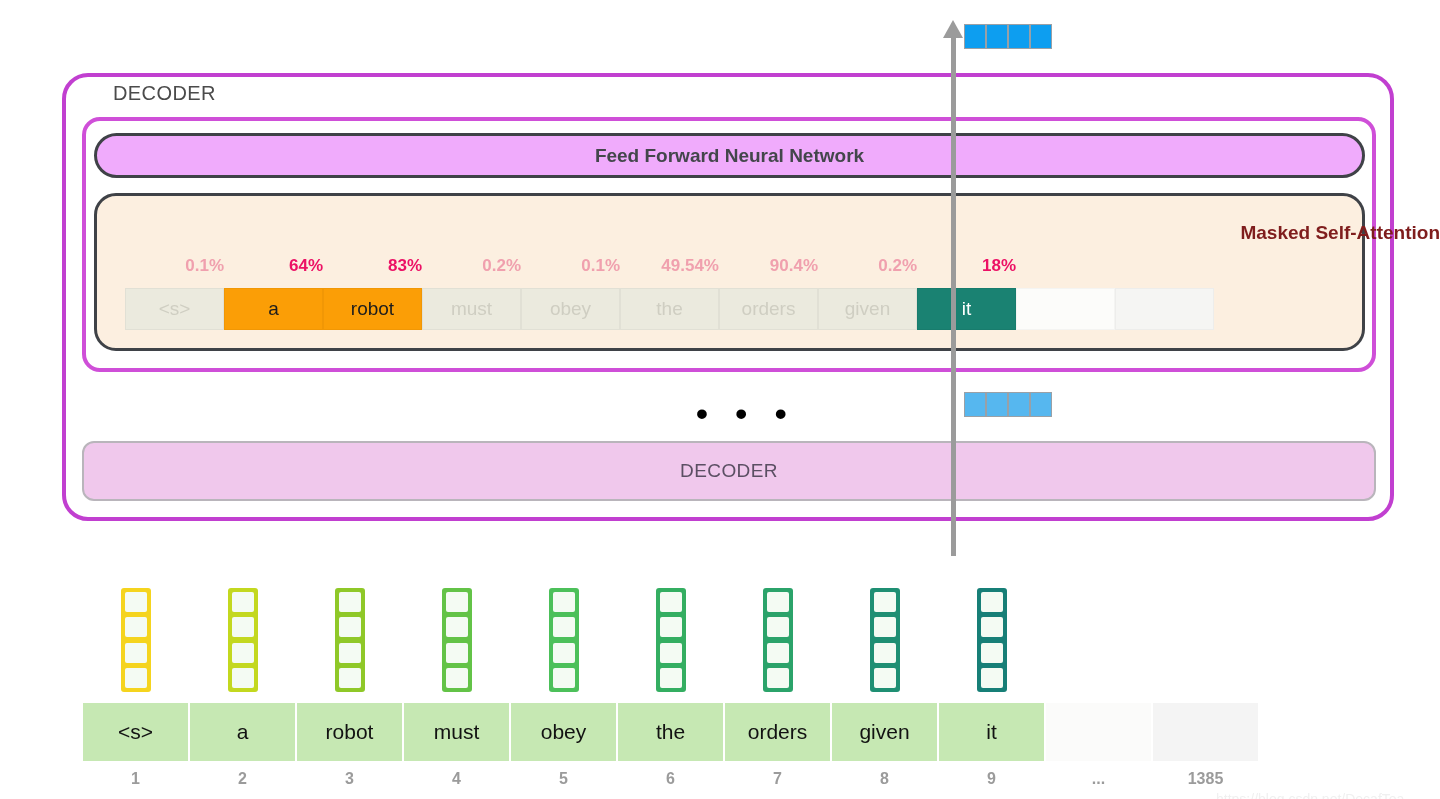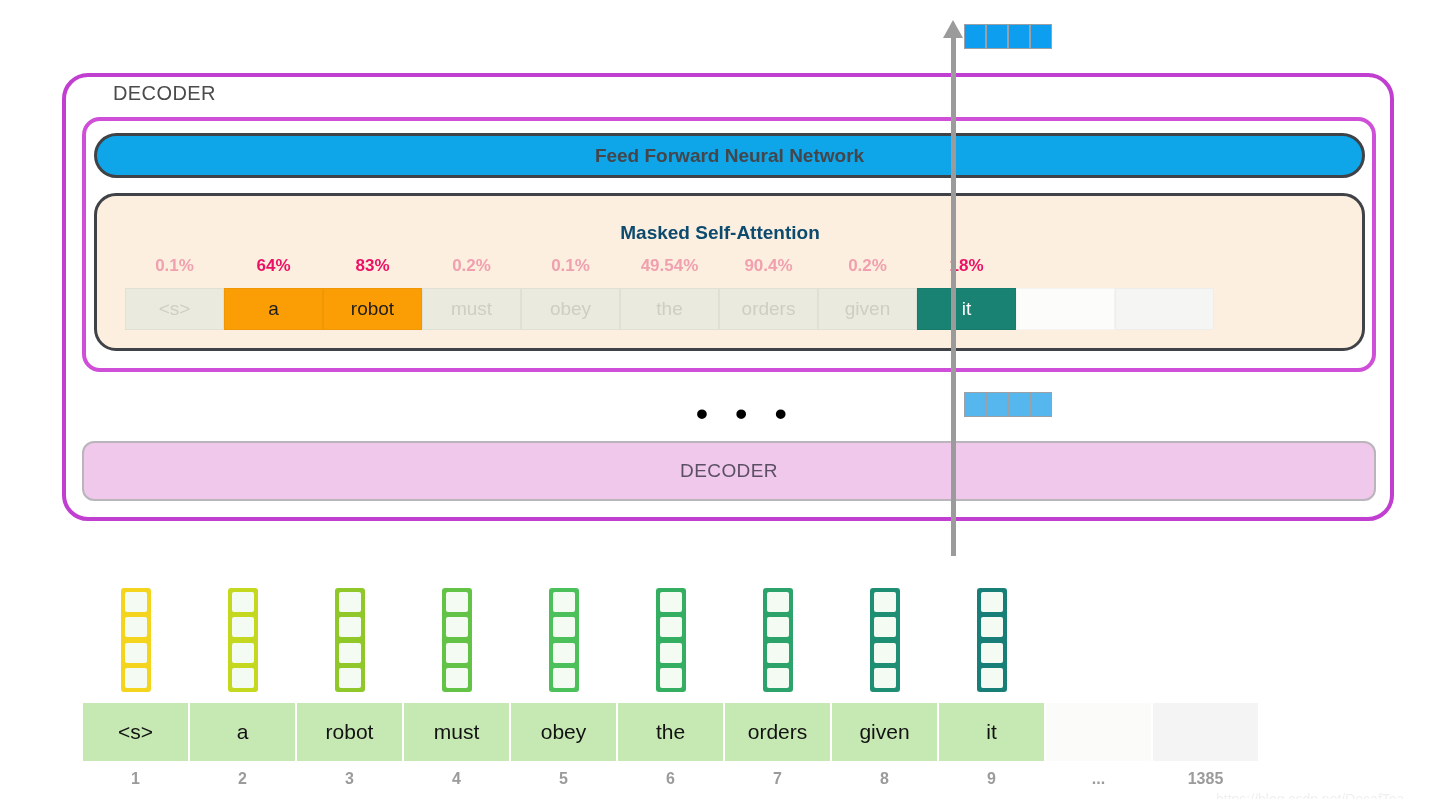--- a/index.html
+++ b/index.html
@@ -42,43 +42,43 @@
     border-radius: 18px;
     background: #ffffff;
   }
 
   
   #ffnn-bar {
     left: 94px; top: 133px;
     width: 1271px; height: 45px;
     border: 3px solid #3f4247;
     border-radius: 23px;
-    background: #0ea5e9;
+    background: #f0abfc;
     display: flex;
     align-items: center;
     justify-content: center;
   }
   #ffnn-label {
     font-size: 19px; font-weight: bold;
     color: #43464b;
   }
 
   
   #msa-panel {
     left: 94px; top: 193px;
     width: 1271px; height: 158px;
     border: 3px solid #3f4247;
     border-radius: 22px;
     background: #fcefe0;
   }
   #msa-label {
     left: 0; right: 0; top: 222px;
-    text-align: center;
+    text-align: right;
     font-size: 19px; font-weight: bold;
-    color: #0c4a6e;
+    color: #7f1d1d;
   }
 
   
   #attn-row {
     left: 125px; top: 288px;
     height: 42px;
     display: flex;
   }
   .attn-cell {
     width: 99px; height: 42px;
@@ -94,21 +94,21 @@
   .attn-cell.blank2{ background: #f5f5f3; color: transparent; border-color: rgba(0,0,0,0.03); }
 
   
   #pct-row {
     left: 125px; top: 256px;
     height: 22px;
     display: flex;
   }
   .pct {
     width: 99px;
-    text-align: center;
+    text-align: right;
     font-size: 17px;
     font-weight: bold;
     color: #f0a0ae;
   }
   .pct.strong { color: #ec1165; }
 
   
   #ellipsis-dots {
     left: 696px; top: 396px;
     font-size: 34px;

